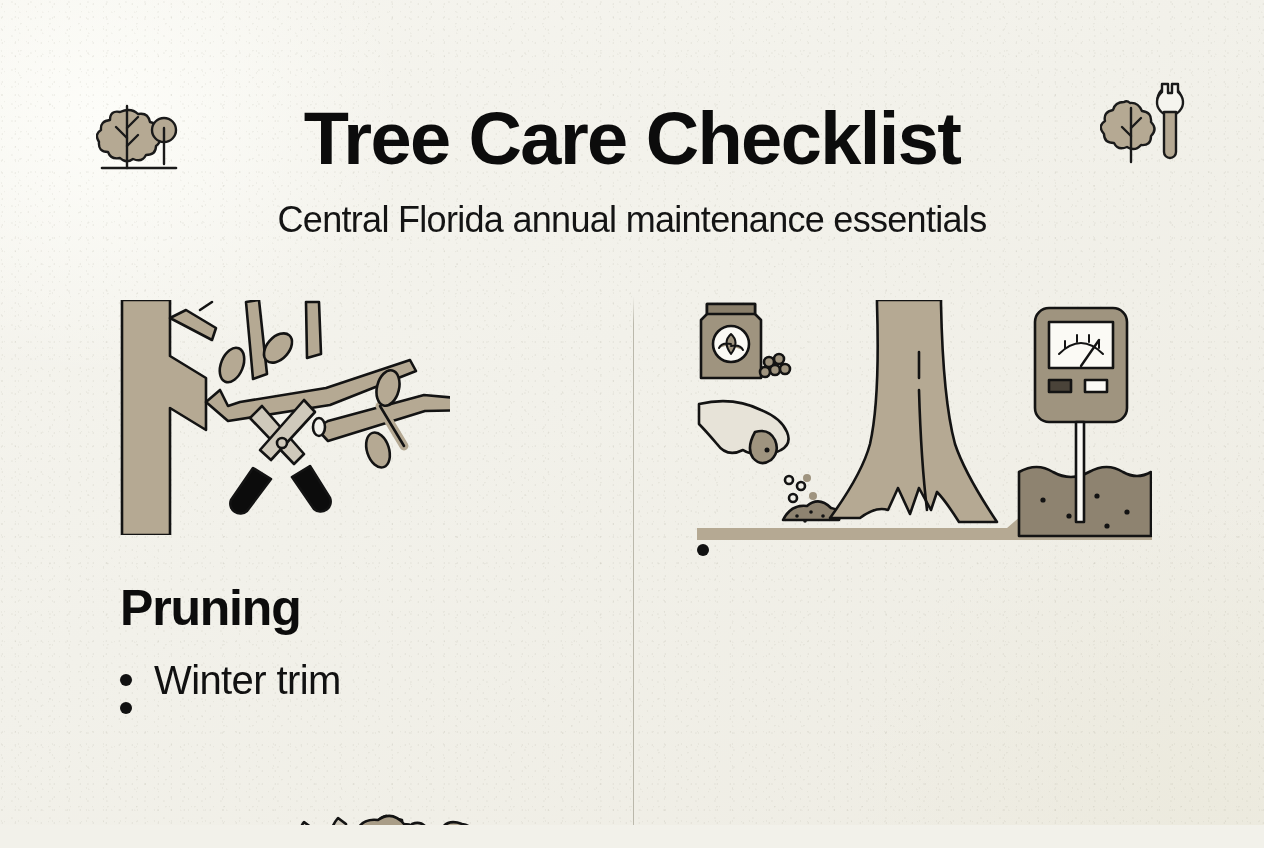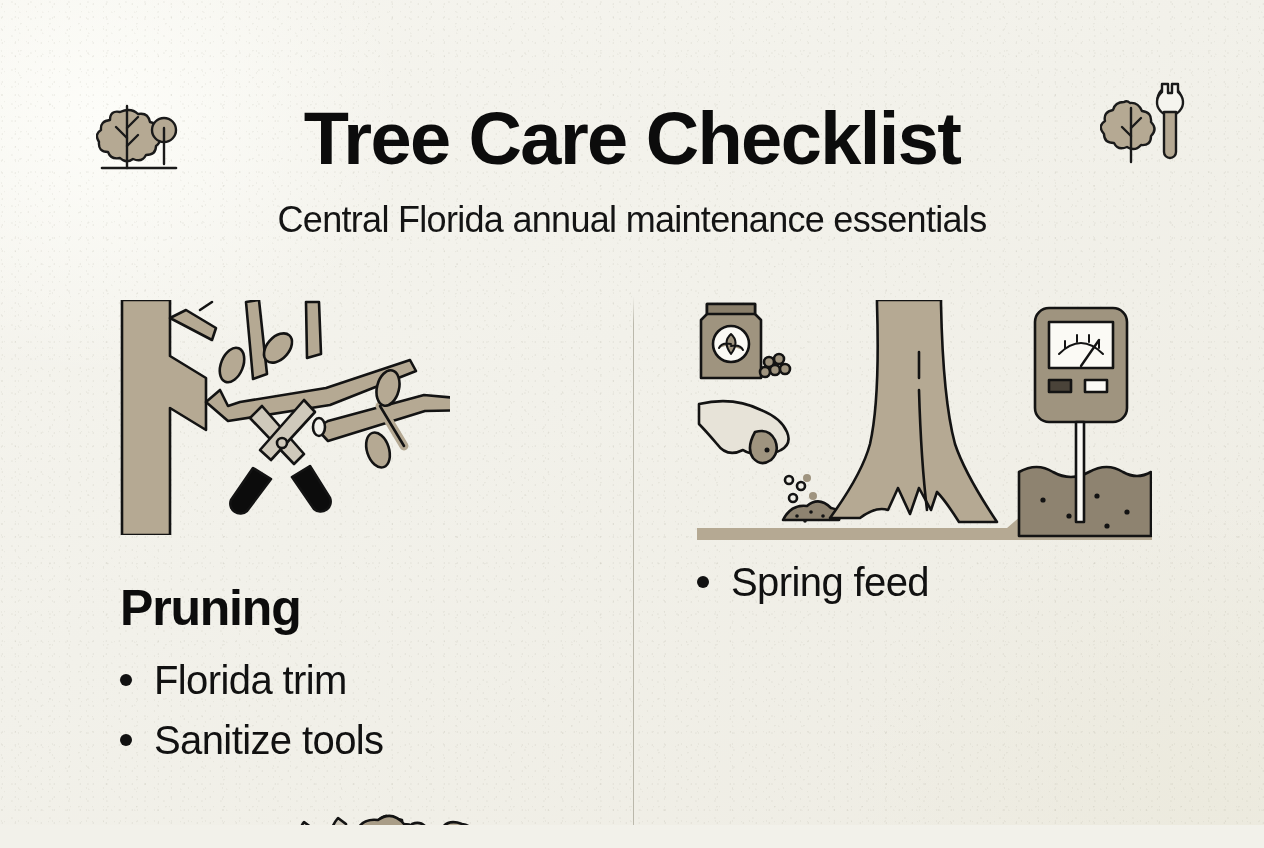--- a/index.html
+++ b/index.html
@@ -226,25 +226,24 @@
           </g>
         </g>
       </svg>
     </div>
 
     <div class="card-title">Pruning</div>
 
     <ul class="bullets">
       <li>
         <span class="bullet-dot"></span>
-        <span>Florida trim</span>
+        <span>Winter trim</span>
       </li>
       <li>
         <span class="bullet-dot"></span>
-        <span>Sanitize tools</span>
       </li>
     </ul>
   </div>
 
   <div class="column" id="column-feeding">
 
     <div class="art">
       <svg width="455" height="240" viewBox="0 0 455 240">
         <g stroke="#131313" stroke-width="2.6" stroke-linecap="round" stroke-linejoin="round">
 
@@ -307,21 +306,20 @@
 
           <path d="M379 122 h8 v100 h-8 Z" fill="#fbfaf5"></path>
         </g>
       </svg>
     </div>
 
 
     <ul class="bullets">
       <li>
         <span class="bullet-dot"></span>
-        <span>Spring feed</span>
       </li>
     </ul>
   </div>
 
   <div id="row-bottom">
 
     <div class="bottom-cell" id="bottom-cell-left">
       <div class="bottom-title">Pruning</div>
     </div>
 

